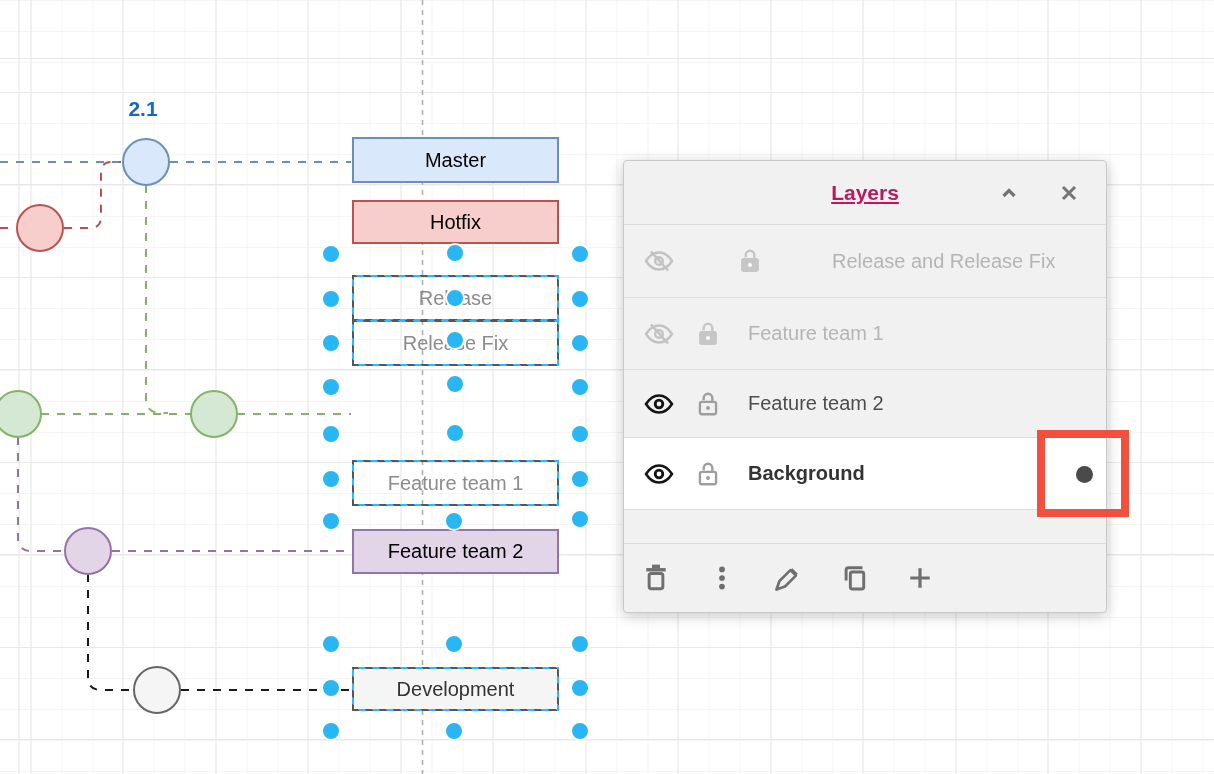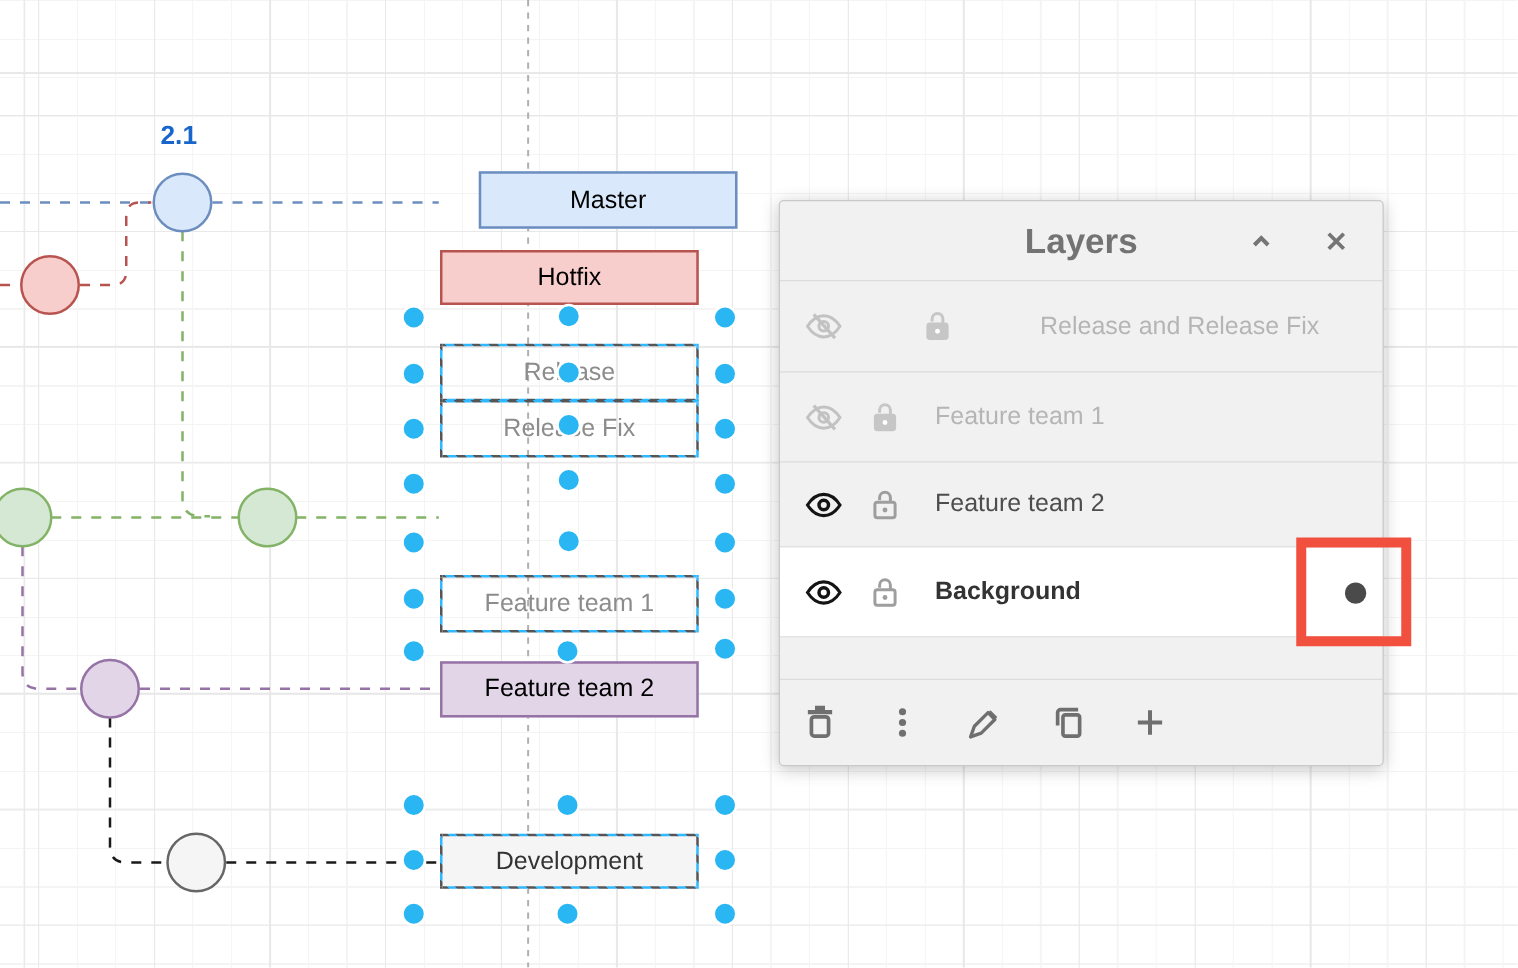--- a/index.html
+++ b/index.html
@@ -10,37 +10,37 @@
       repeating-linear-gradient(to bottom, #e8e8e8 0 1px, transparent 1px 92.5px),
       repeating-linear-gradient(to right, #f4f4f4 0 1px, transparent 1px 30.83px),
       repeating-linear-gradient(to bottom, #f4f4f4 0 1px, transparent 1px 30.83px);
     background-position: 30.5px 0, 0 92px, 30.5px 0, 0 0;}
   svg.layer{position:absolute;left:0;top:0;width:1214px;height:774px;}
   .edges{z-index:1;}
   .handles{z-index:3;}
   
   .bx{position:absolute;left:352px;width:207px;box-sizing:border-box;display:flex;align-items:center;justify-content:center;
       font-size:20px;color:#000;z-index:2;}
-  .bx-master{top:137px;height:46px;background:#dae8fc;border:2px solid #6c8ebf;margin-left:31px;}
+  .bx-master{top:137px;height:46px;background:#dae8fc;border:2px solid #6c8ebf;}
   .bx-hotfix{top:200px;height:44px;background:#f8cecc;border:2px solid #b85450;}
   .bx-nightly{top:391px;height:46px;background:#d5e8d4;border:2px solid #82b366;}
   .bx-ft2{top:529px;height:45px;background:#e1d5e7;border:2px solid #9673a6;}
   .sel-dash{border:2px solid;border-image:repeating-linear-gradient(45deg,#565656 0 5px,#2fb7ff 5px 10px) 2;}
   .bx-release{top:275px;height:46px;background:transparent;color:#8c8c8c;}
   .bx-releasefix{top:320px;height:46px;background:transparent;color:#8c8c8c;}
   .bx-ft1{top:460px;height:46px;background:transparent;color:#8c8c8c;}
   .bx-dev{top:667px;height:44px;background:#f5f5f5;color:#333;}
   .tag{position:absolute;left:118px;top:97px;width:50px;text-align:center;font-size:21px;font-weight:bold;color:#1866cc;z-index:2;}
   
   .panel{position:absolute;left:623px;top:160px;width:484px;height:453px;box-sizing:border-box;background:#f1f1f1;
          border:1px solid #c9c9c9;border-radius:4px;box-shadow:0 3px 14px rgba(0,0,0,.22);z-index:4;
          display:flex;flex-direction:column;}
   .panel-header{height:64px;flex:0 0 64px;position:relative;display:flex;align-items:center;justify-content:center;
                 border-bottom:1px solid #dcdcdc;box-sizing:border-box;}
-  .panel-title{font-size:28px;font-weight:bold;color:#737373;}
+  .panel-title{font-size:21px;font-weight:bold;color:#be185d;text-decoration:underline;}
   .hbtn{position:absolute;top:17px;width:30px;height:30px;display:flex;align-items:center;justify-content:center;cursor:pointer;}
   .hbtn.collapse{left:370px;}
   .hbtn.close{left:430px;}
   .lrow{flex:0 0 72px;display:flex;align-items:center;box-sizing:border-box;border-bottom:1px solid #dcdcdc;position:relative;}
   .lrow.r1{flex:0 0 73px;gap:42px;}
   .lrow.r3{flex:0 0 68px;}
   .lrow.sel{background:#ffffff;}
   .lrow .eye{margin-left:20px;width:30px;display:flex;justify-content:center;cursor:pointer;}
   .lrow .lock{margin-left:19px;width:30px;display:flex;justify-content:center;cursor:pointer;}
   .lrow .lname{margin-left:25px;font-size:20px;color:#4d4d4d;}

